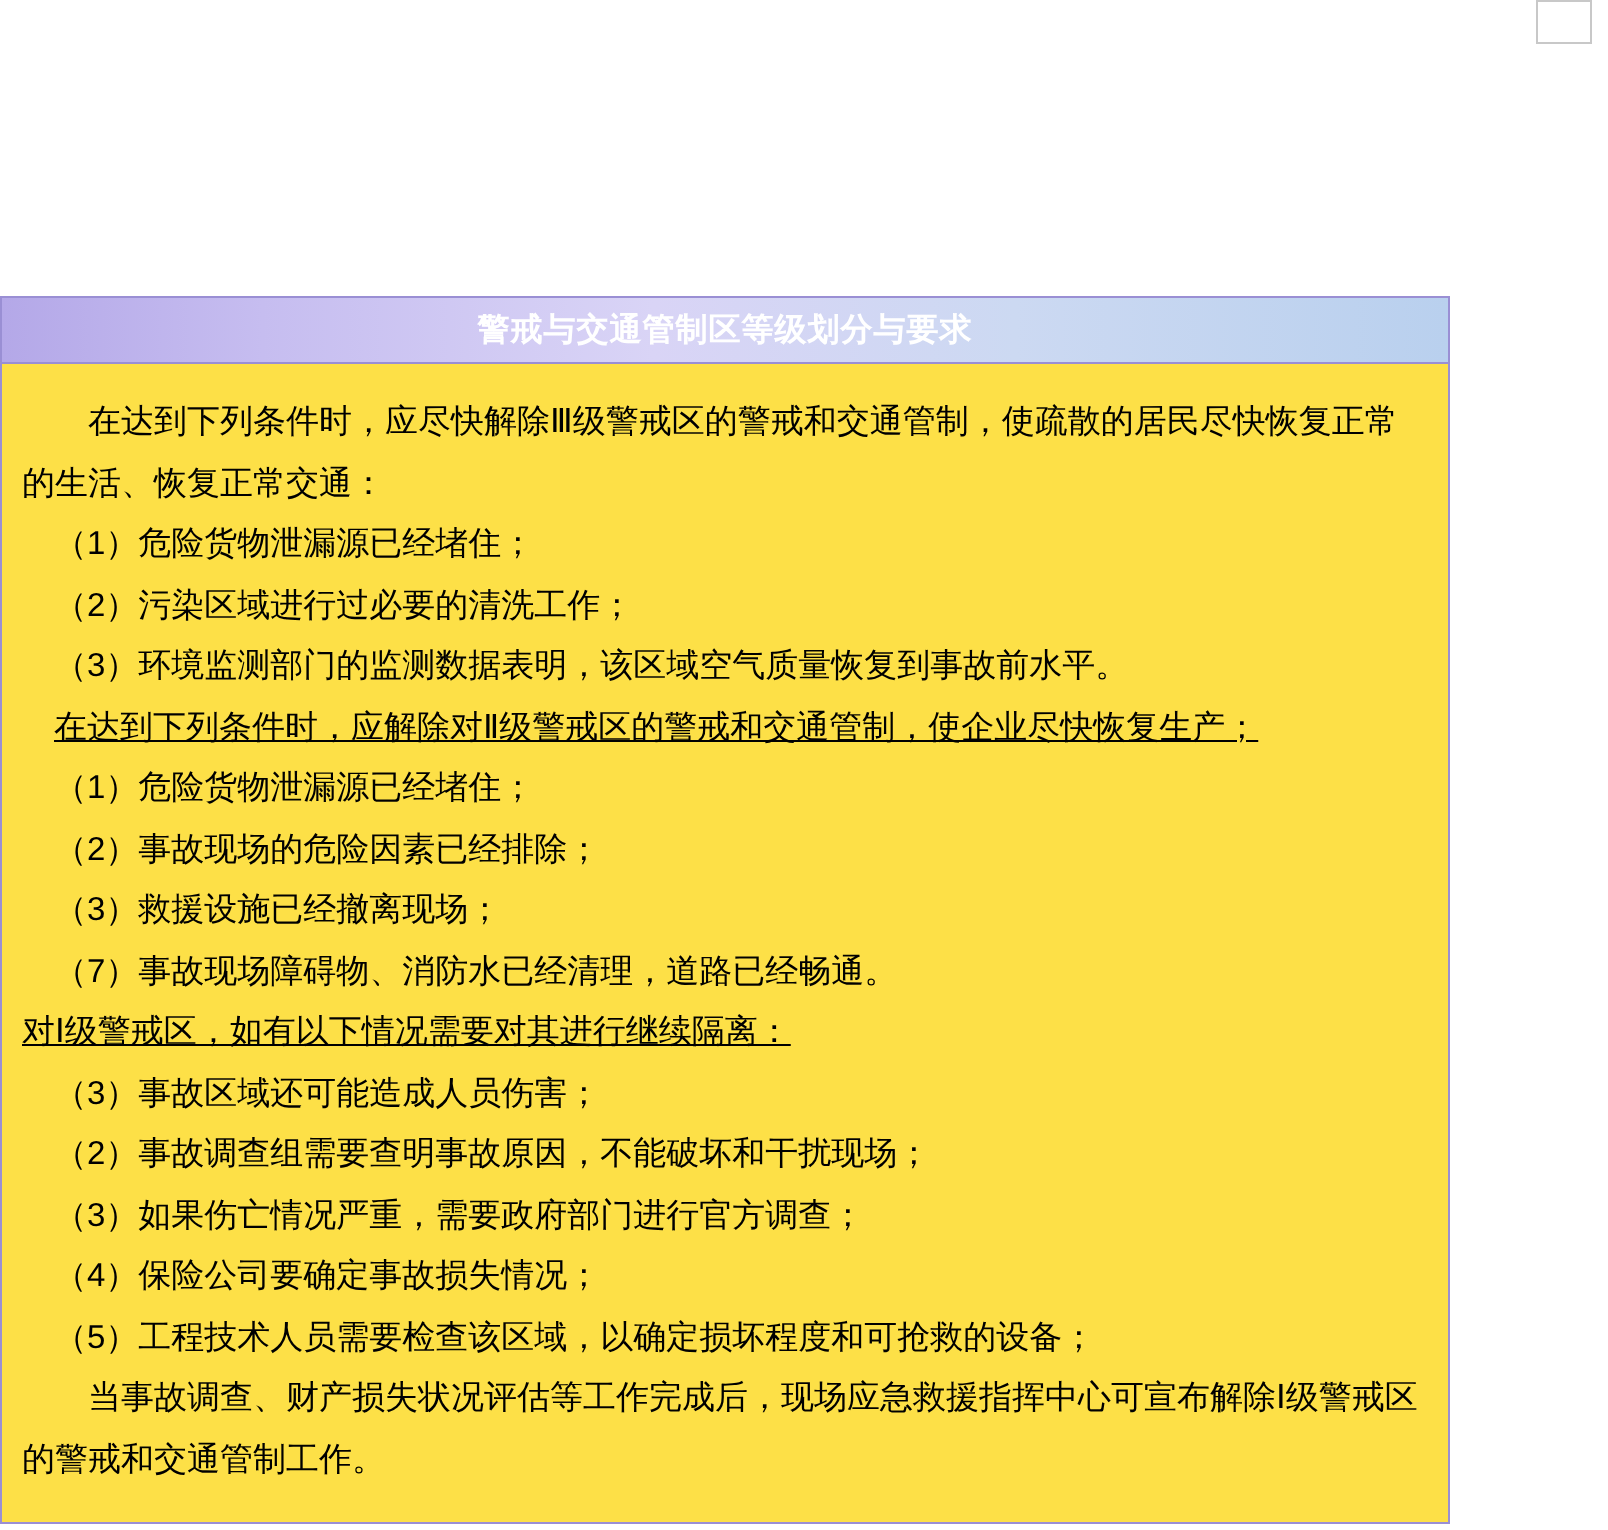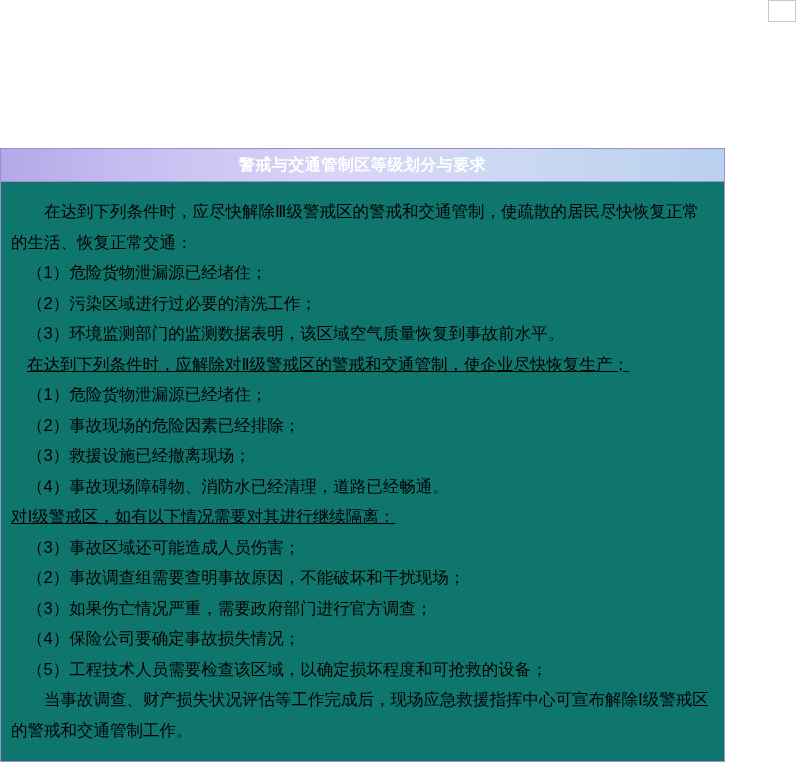--- a/index.html
+++ b/index.html
@@ -43,21 +43,21 @@
     color: #ffffff;
     font-size: 16px;
     font-weight: bold;
     letter-spacing: 0.5px;
     text-align: center;
   }
   .body-box {
     border: 1px solid #9a8fd4;
     border-top: none;
     box-sizing: border-box;
-    background: #0f766e;
+    background: #fde047;
     padding: 14px 10px 16px 10px;
     min-height: 580px;
   }
   .para {
     font-size: 16.5px;
     color: #000000;
     line-height: 30.5px;
     margin: 0;
     padding: 0;
     white-space: pre-wrap;
@@ -88,21 +88,21 @@
   </div>
   <div class="body-box">
     <p class="para indent2">在达到下列条件时，应尽快解除Ⅲ级警戒区的警戒和交通管制，使疏散的居民尽快恢复正常的生活、恢复正常交通：</p>
     <p class="para indent-item">（1）危险货物泄漏源已经堵住；</p>
     <p class="para indent-item">（2）污染区域进行过必要的清洗工作；</p>
     <p class="para indent-item">（3）环境监测部门的监测数据表明，该区域空气质量恢复到事故前水平。</p>
     <p class="para indent1">在达到下列条件时，应解除对Ⅱ级警戒区的警戒和交通管制，使企业尽快恢复生产；</p>
     <p class="para indent-item">（1）危险货物泄漏源已经堵住；</p>
     <p class="para indent-item">（2）事故现场的危险因素已经排除；</p>
     <p class="para indent-item">（3）救援设施已经撤离现场；</p>
-    <p class="para indent-item">（4）事故现场障碍物、消防水已经清理，道路已经畅通。</p>
+    <p class="para indent-item">（7）事故现场障碍物、消防水已经清理，道路已经畅通。</p>
     <p class="para indent0">对Ⅰ级警戒区，如有以下情况需要对其进行继续隔离：</p>
     <p class="para indent-item">（3）事故区域还可能造成人员伤害；</p>
     <p class="para indent-item">（2）事故调查组需要查明事故原因，不能破坏和干扰现场；</p>
     <p class="para indent-item">（3）如果伤亡情况严重，需要政府部门进行官方调查；</p>
     <p class="para indent-item">（4）保险公司要确定事故损失情况；</p>
     <p class="para indent-item">（5）工程技术人员需要检查该区域，以确定损坏程度和可抢救的设备；</p>
     <p class="para indent2">当事故调查、财产损失状况评估等工作完成后，现场应急救援指挥中心可宣布解除Ⅰ级警戒区的警戒和交通管制工作。</p>
   </div>
 </div>
 

